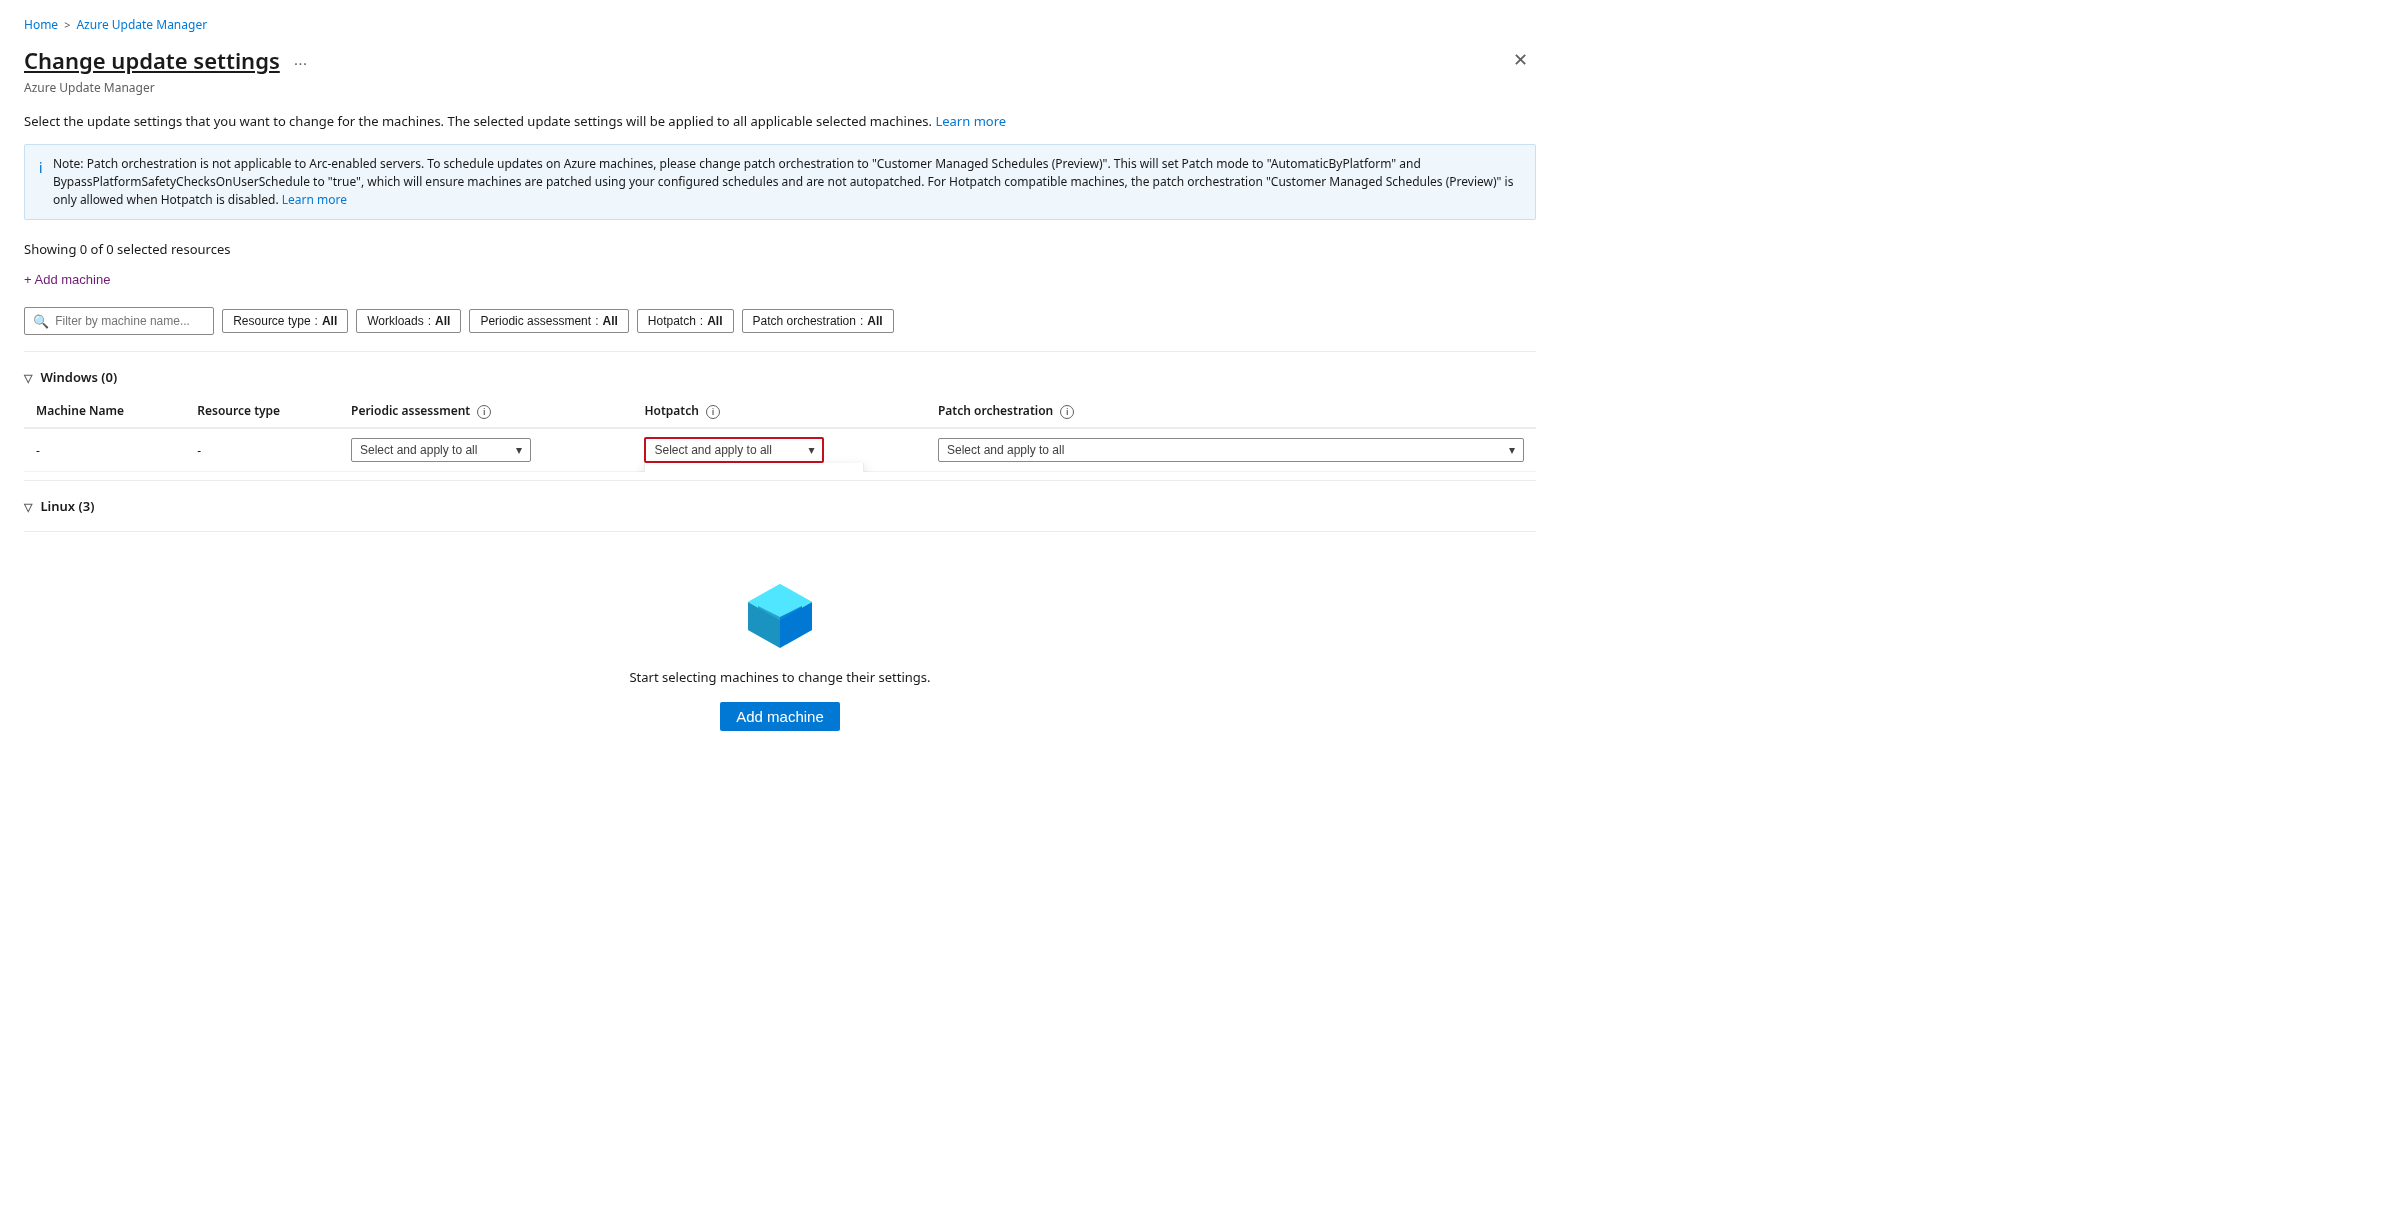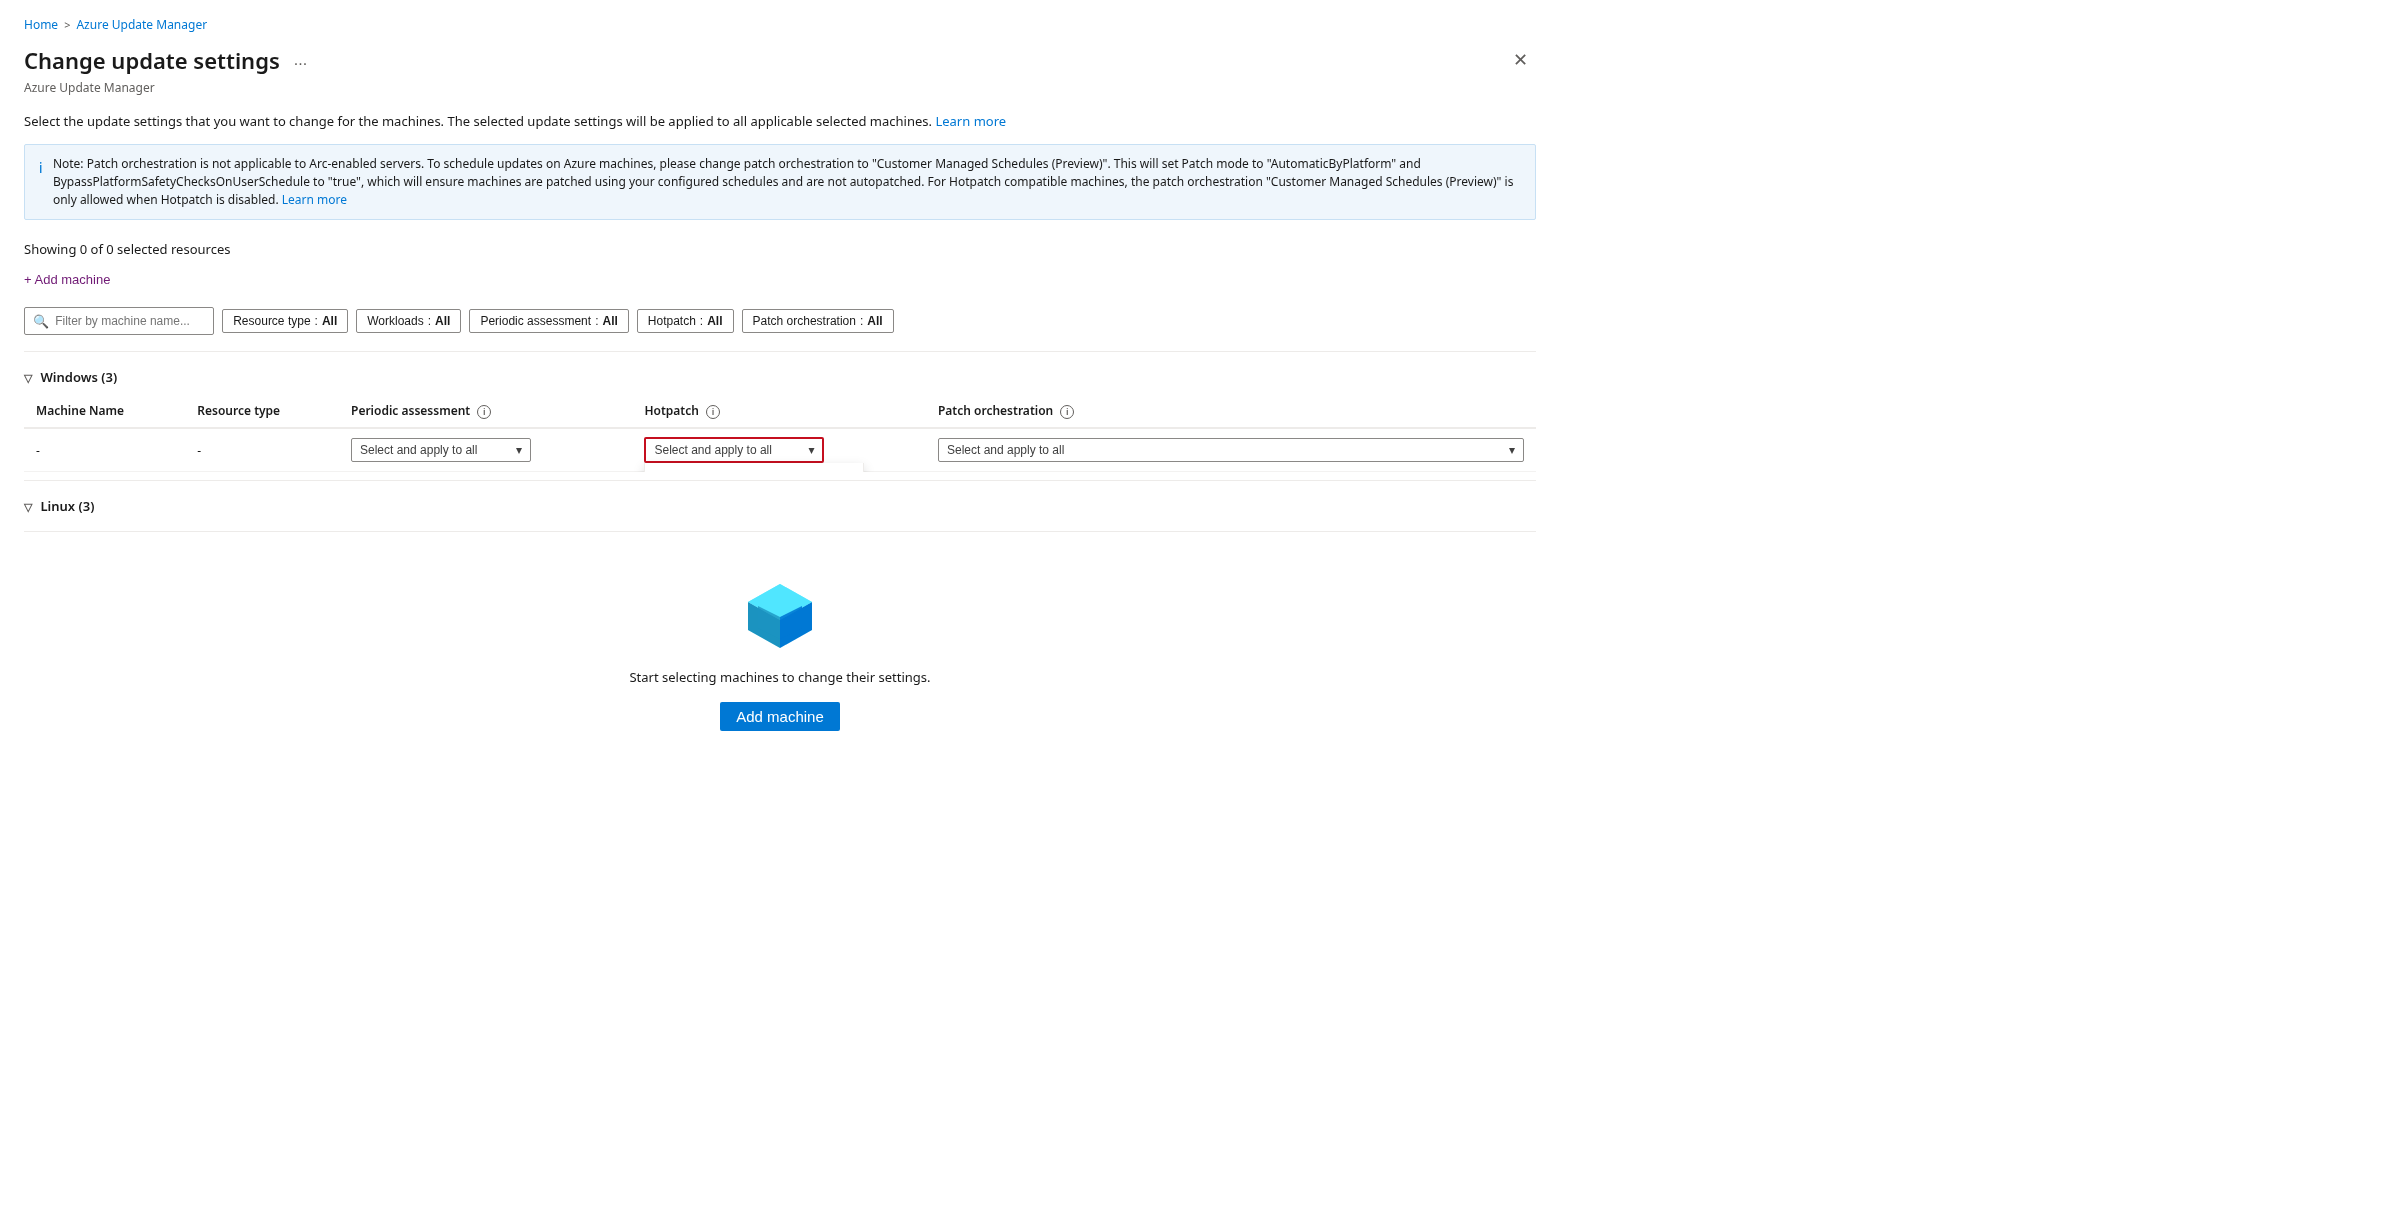--- a/index.html
+++ b/index.html
@@ -33,20 +33,21 @@
       display: flex;
       align-items: flex-start;
       justify-content: space-between;
       margin-bottom: 4px;
     }
     .page-title-group { display: flex; align-items: center; gap: 8px; }
     .page-title {
       font-size: 22px;
       font-weight: 600;
       color: #1a1a1a;
+      text-decoration: underline;
     }
     .ellipsis-btn {
       background: none;
       border: none;
       cursor: pointer;
       color: #605e5c;
       font-size: 16px;
       padding: 2px 6px;
       border-radius: 2px;
     }
@@ -340,21 +341,21 @@
       <span> : </span>
       <span class="value">All</span>
     </button>
   </div>
 
   <hr class="divider">
 
   
   <div class="section-header">
     <span class="chevron">▽</span>
-    <span>Windows (3)</span>
+    <span>Windows (0)</span>
   </div>
 
   
   <div class="table-container">
     <table>
       <thead>
         <tr>
           <th>Machine Name</th>
           <th>Resource type</th>
           <th>

